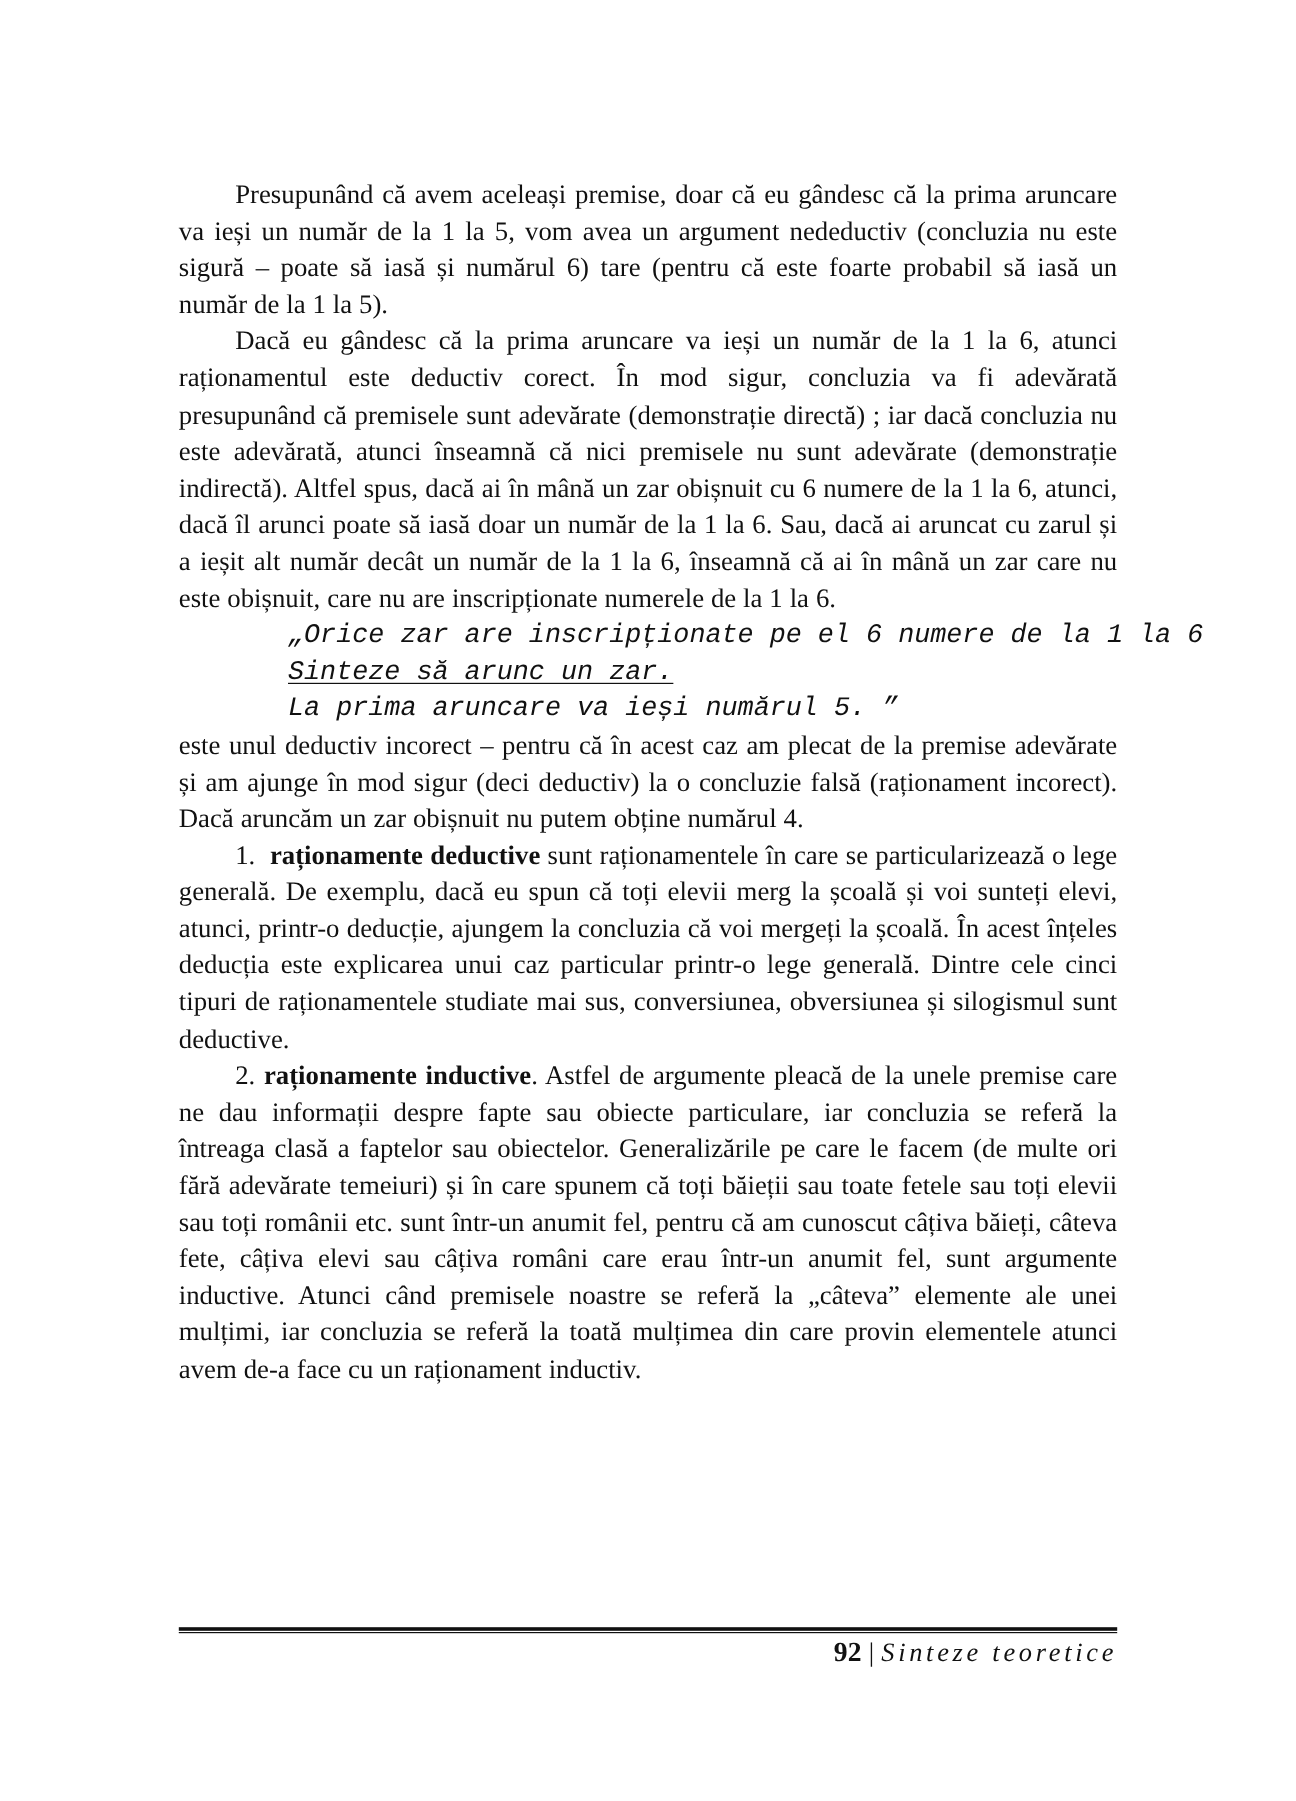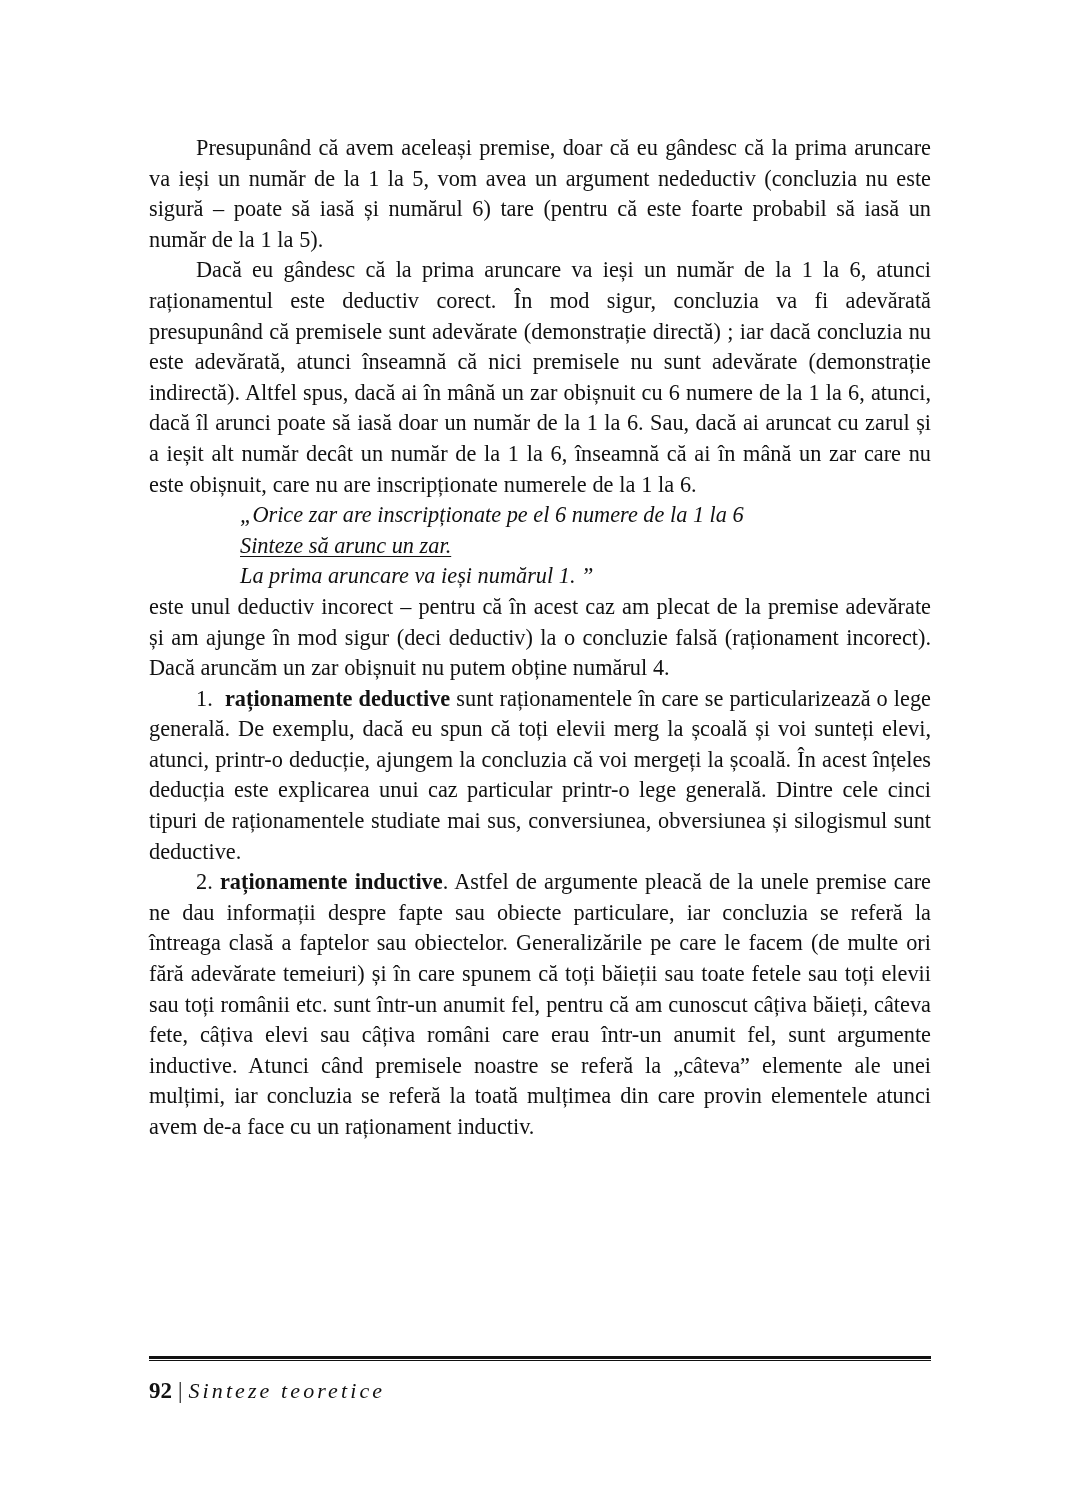--- a/index.html
+++ b/index.html
@@ -15,21 +15,21 @@
     position: relative;
     width: 1080px;
     height: 1501px;
     background: #ffffff;
     overflow: hidden;
     box-sizing: border-box;
   }
   #content {
     position: absolute;
     left: 149px;
-    top: 133px;
+    top: 147px;
     width: 782px;
   }
   p.body-par {
     margin: 0;
     font-size: 22.3px;
     line-height: 30.6px;
     text-align: justify;
     text-justify: inter-word;
     text-indent: 47px;
     hyphens: none;
@@ -46,20 +46,21 @@
   }
   p.quote-line {
     margin: 0;
     font-size: 22.3px;
     line-height: 30.6px;
     font-style: italic;
     text-align: left;
     text-indent: 0;
     padding-left: 91px;
     white-space: nowrap;
+    font-family: Liberation Mono, monospace;
   }
   p.quote-line.underlined span.u {
     text-decoration: underline;
     text-decoration-thickness: 1.4px;
     text-underline-offset: 3px;
   }
   strong.b {
     font-weight: bold;
   }
   
@@ -70,24 +71,25 @@
     width: 782px;
   }
   #footer-rule {
     width: 782px;
     height: 5px;
     border-top: 3px solid #111111;
     border-bottom: 1.5px solid #111111;
     box-sizing: border-box;
   }
   #footer-text {
-    margin-top: 16px;
+    margin-top: 2px;
     font-size: 22.3px;
     line-height: 28px;
     white-space: nowrap;
+    text-align: right;
   }
   #footer-text .pagenum {
     font-weight: bold;
     font-size: 23px;
   }
   #footer-text .sep {
     font-weight: normal;
     padding: 0 6px 0 6px;
   }
   #footer-text .booktitle {
@@ -104,21 +106,21 @@
   <div id="content">
 
     <p class="body-par">Presupunând că avem aceleași premise, doar că eu gândesc că la prima aruncare va ieși un număr de la 1 la 5, vom avea un argument nedeductiv (concluzia nu este sigură – poate să iasă și numărul 6) tare (pentru că este foarte probabil să iasă un număr de la 1 la 5).</p>
 
     <p class="body-par">Dacă eu gândesc că la prima aruncare va ieși un număr de la 1 la 6, atunci raționamentul este deductiv corect. În mod sigur, concluzia va fi adevărată presupunând că premisele sunt adevărate (demonstrație directă) ; iar dacă concluzia nu este adevărată, atunci înseamnă că nici premisele nu sunt adevărate (demonstrație indirectă). Altfel spus, dacă ai în mână un zar obișnuit cu 6 numere de la 1 la 6, atunci, dacă îl arunci poate să iasă doar un număr de la 1 la 6. Sau, dacă ai aruncat cu zarul și a ieșit alt număr decât un număr de la 1 la 6, înseamnă că ai în mână un zar care nu este obișnuit, care nu are inscripționate numerele de la 1 la 6.</p>
 
 
     <div class="quote-block">
       <p class="quote-line">„Orice zar are inscripționate pe el 6 numere de la 1 la 6</p>
       <p class="quote-line underlined"><span class="u">Sinteze să arunc un zar.</span></p>
-      <p class="quote-line">La prima aruncare va ieși numărul 1. ”</p>
+      <p class="quote-line">La prima aruncare va ieși numărul 5. ”</p>
     </div>
 
     <p class="body-par no-indent">este unul deductiv incorect – pentru că în acest caz am plecat de la premise adevărate și am ajunge în mod sigur (deci deductiv) la o concluzie falsă (raționament incorect). Dacă aruncăm un zar obișnuit nu putem obține numărul 4.</p>
 
 
     <p class="body-par"><span>1.</span><span>&nbsp;&nbsp;</span><strong class="b">raționamente deductive</strong><span> sunt raționamentele în care se particularizează o lege generală. De exemplu, dacă eu spun că toți elevii merg la școală și voi sunteți elevi, atunci, printr-o deducție, ajungem la concluzia că voi mergeți la școală. În acest înțeles deducția este explicarea unui caz particular printr-o lege generală. Dintre cele cinci tipuri de raționamentele studiate mai sus, conversiunea, obversiunea și silogismul sunt deductive.</span></p>
 
     <p class="body-par"><span>2.</span><span>&nbsp;</span><strong class="b">raționamente inductive</strong><span>. Astfel de argumente pleacă de la unele premise care ne dau informații despre fapte sau obiecte particulare, iar concluzia se referă la întreaga clasă a faptelor sau obiectelor. Generalizările pe care le facem (de multe ori fără adevărate temeiuri) și în care spunem că toți băieții sau toate fetele sau toți elevii sau toți românii etc. sunt într-un anumit fel, pentru că am cunoscut câțiva băieți, câteva fete, câțiva elevi sau câțiva români care erau într-un anumit fel, sunt argumente inductive. Atunci când premisele noastre se referă la „câteva” elemente ale unei mulțimi, iar concluzia se referă la toată mulțimea din care provin elementele atunci avem de-a face cu un raționament inductiv.</span></p>
 
   </div>

